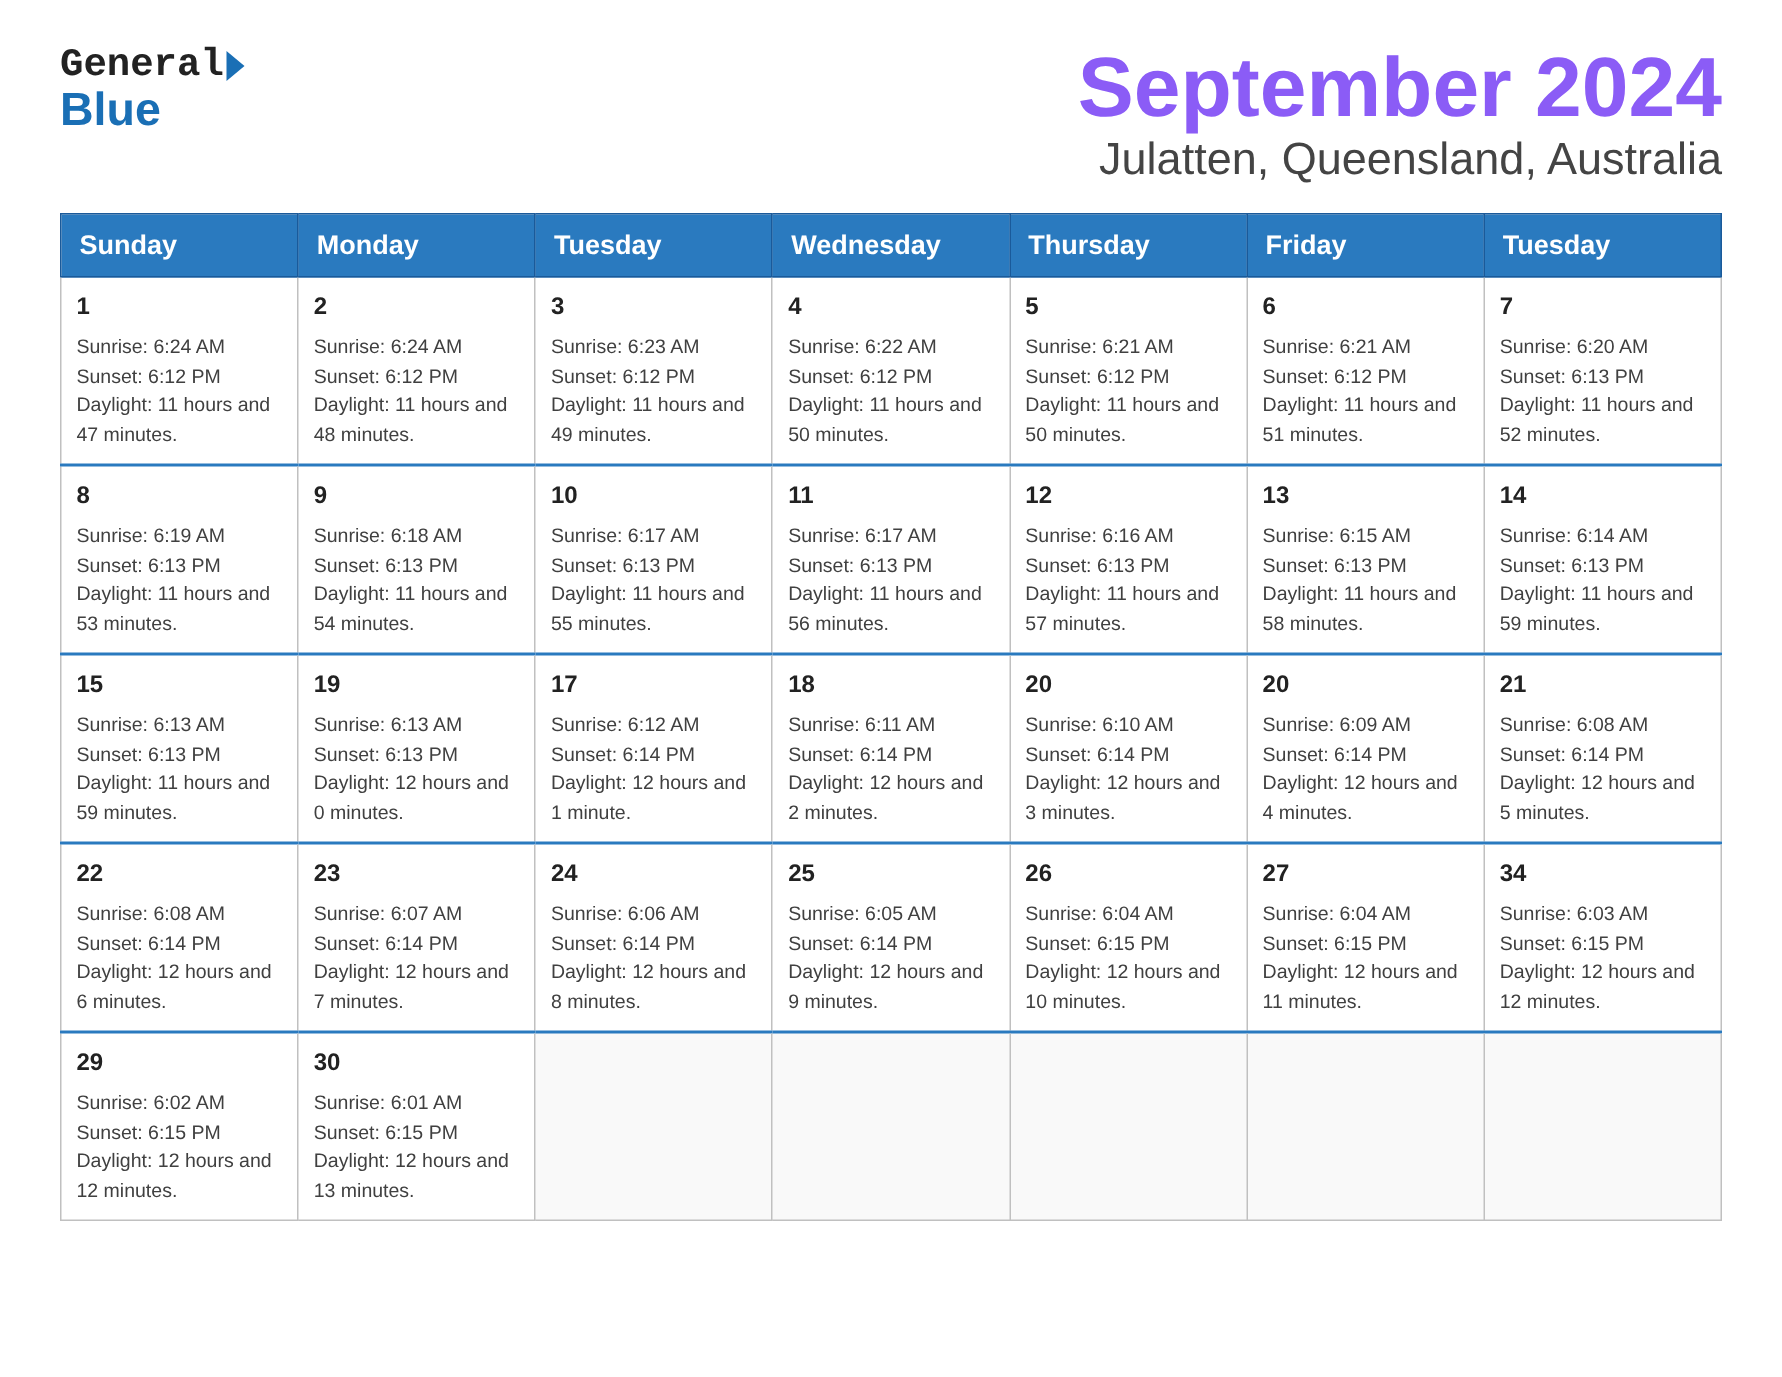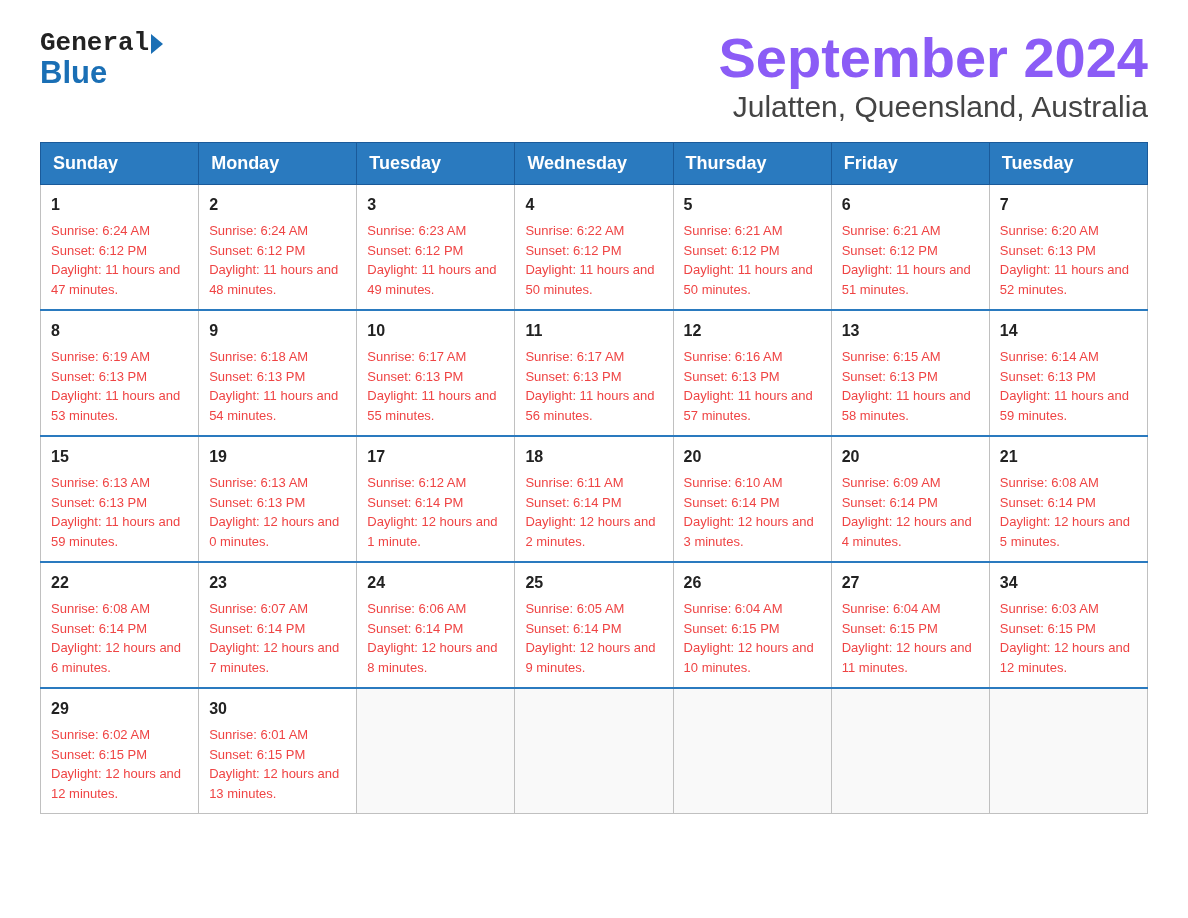--- a/index.html
+++ b/index.html
@@ -89,21 +89,21 @@
       line-height: 1.5;
     }
     .day-number {
       font-size: 16px;
       font-weight: bold;
       color: #222;
       display: block;
       margin-bottom: 4px;
     }
     .day-info {
-      color: #ef4444;
+      color: #404040;
       font-size: 13px;
     }
     .empty-cell {
       background: #f9f9f9;
     }
     .row-divider td {
       border-top: 2px solid #2a7abf;
     }
   </style>
 </head>

